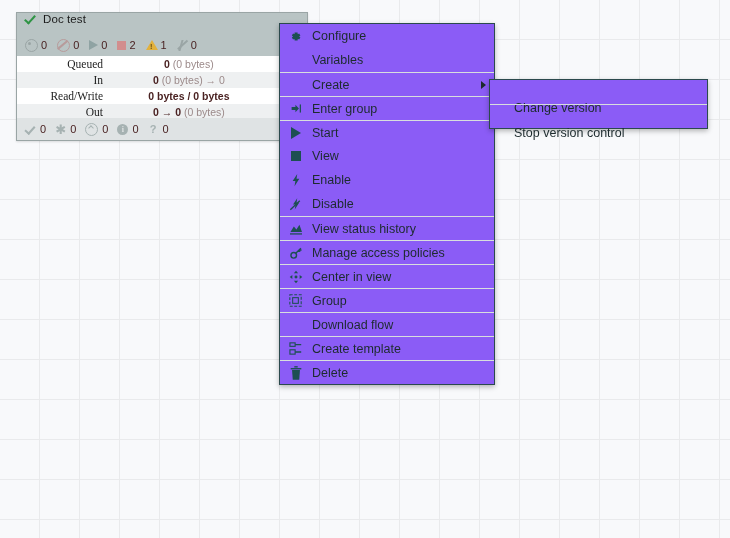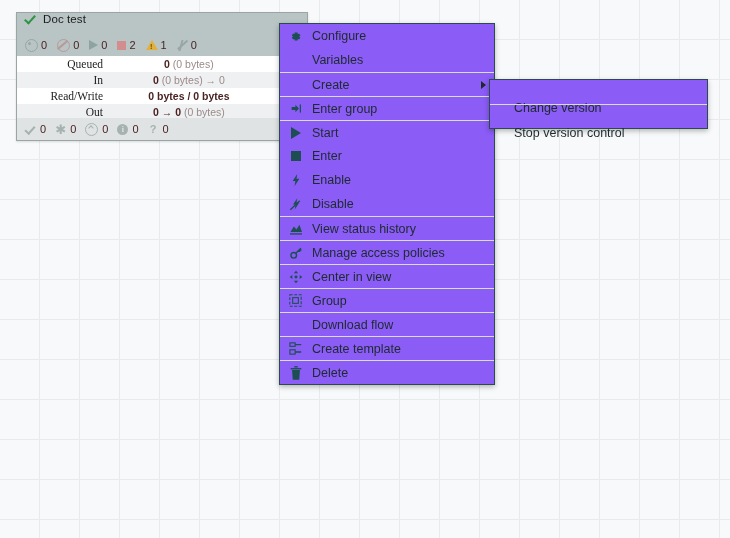--- a/index.html
+++ b/index.html
@@ -448,21 +448,21 @@
     <span class="mi-icon">
         <span class="g-start"></span>
       </span>
     <span class="mi-label">Start</span>
   </div>
 
   <div class="menu-item">
     <span class="mi-icon">
         <span class="g-stopsq"></span>
       </span>
-    <span class="mi-label">Enter</span>
+    <span class="mi-label">View</span>
   </div>
 
   <div class="menu-item">
     <span class="mi-icon">
       <svg width="12" height="14" viewBox="0 0 12 16" fill="#1d4f52">
           <path d="M7.4 1L2.2 9h3.1l-1 6 5.5-8.3H6.6z"></path>
         </svg>
     </span>
     <span class="mi-label">Enable</span>
   </div>

